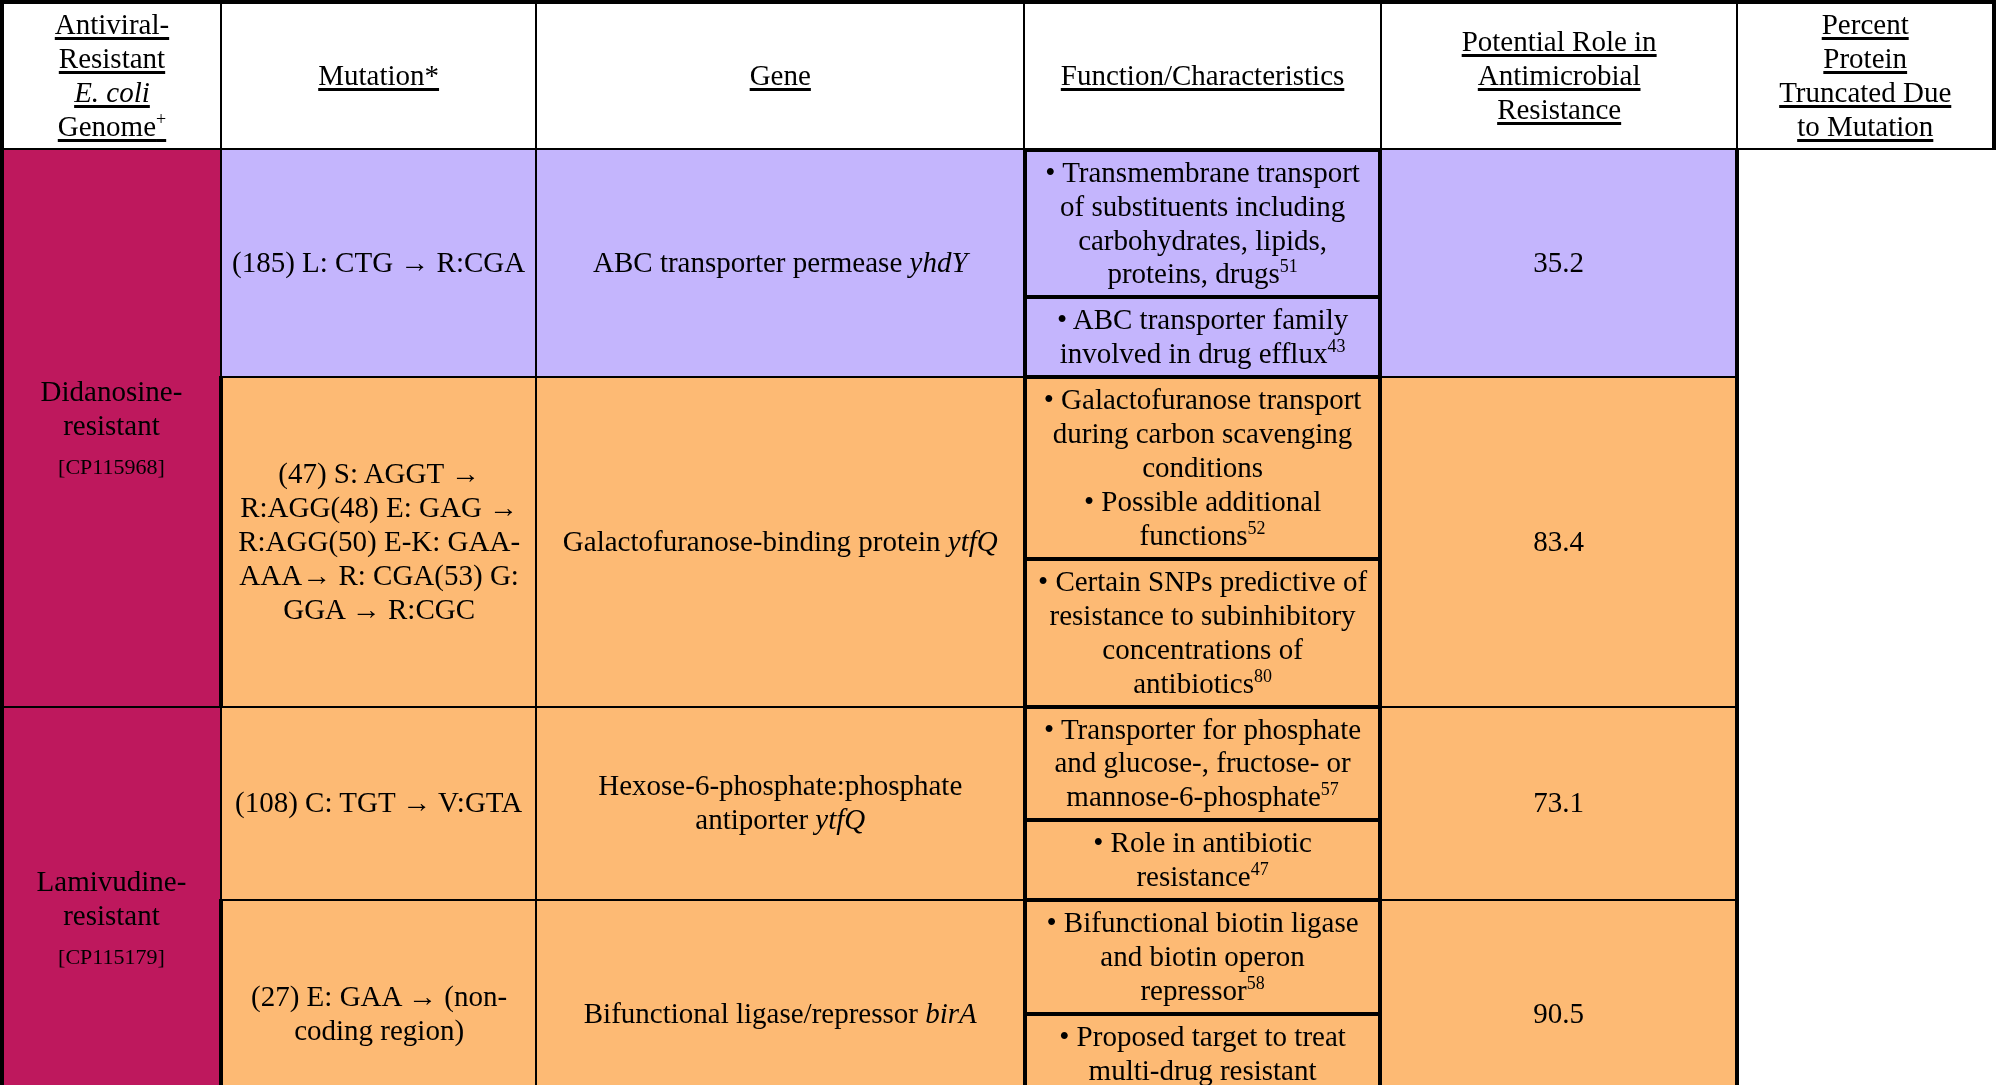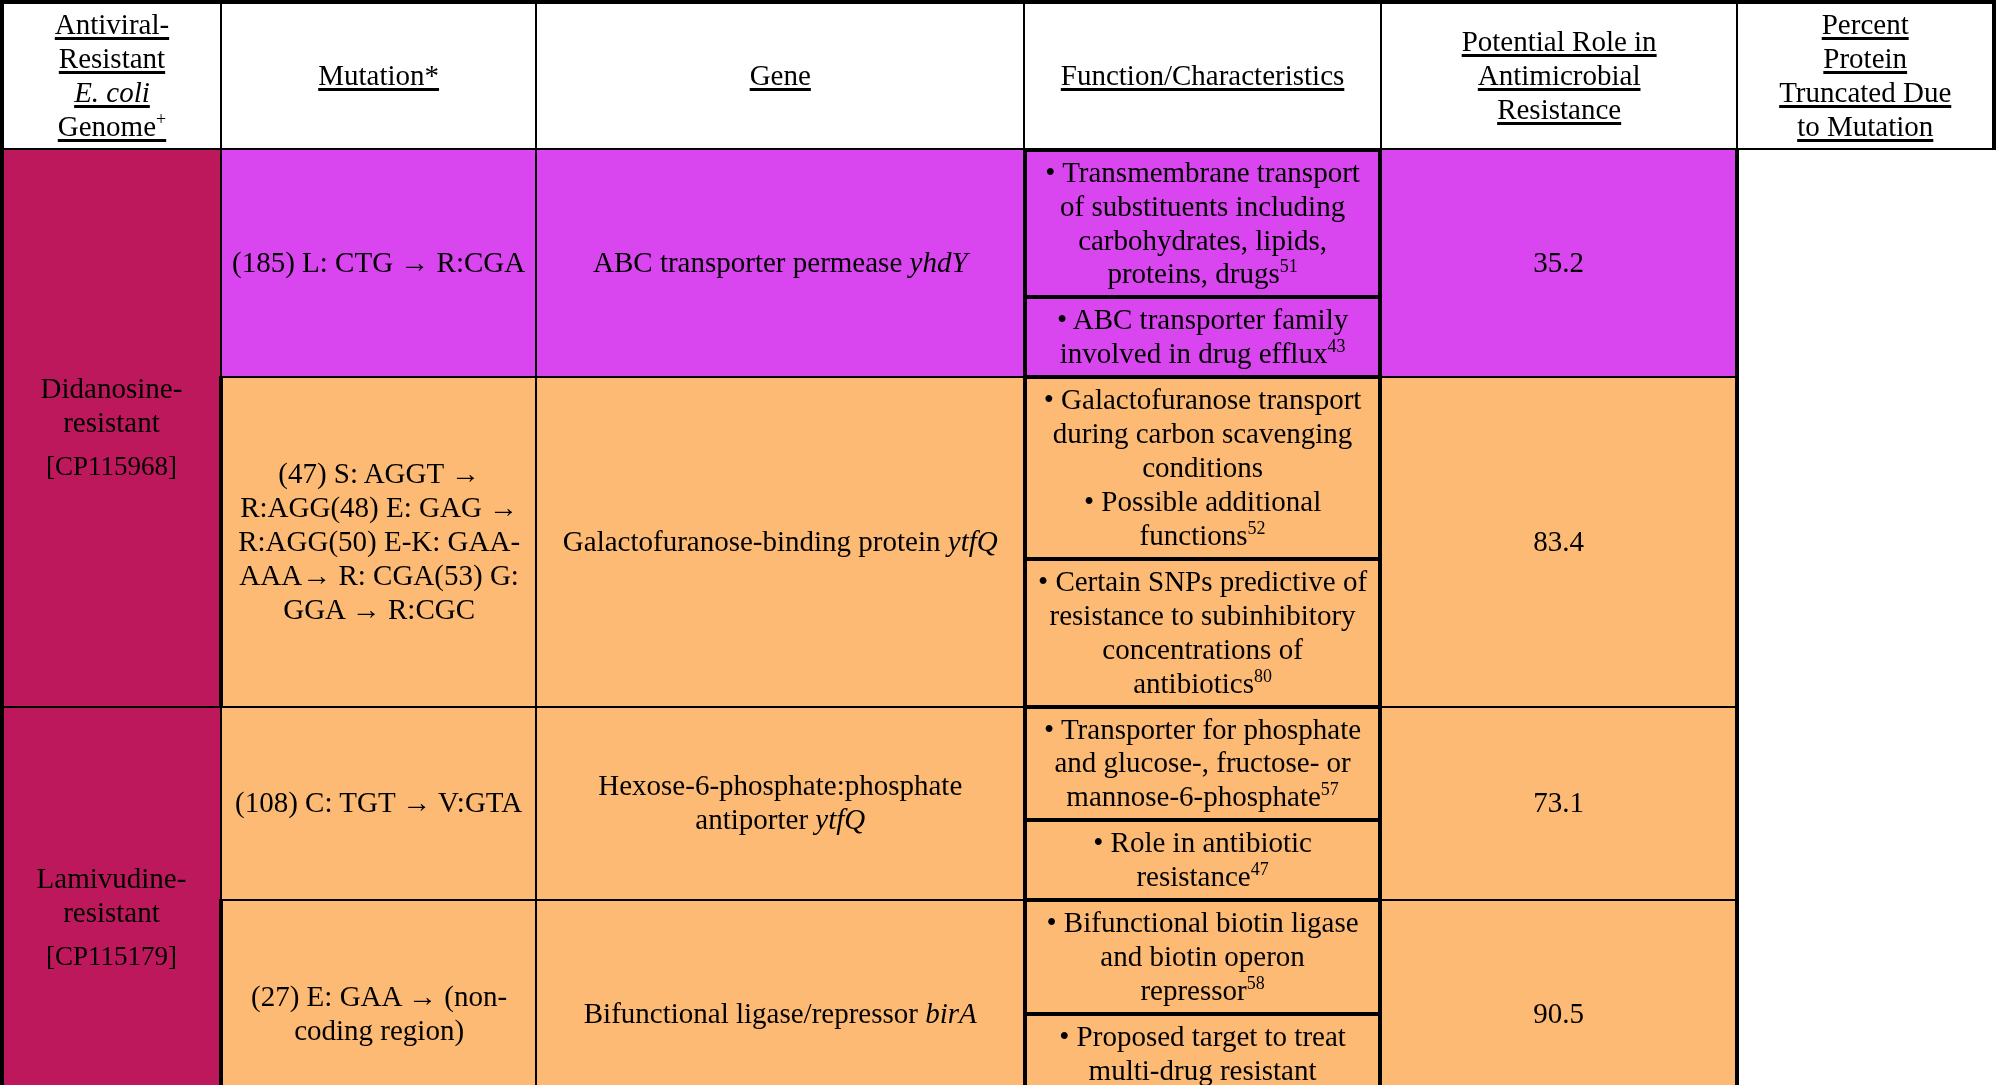--- a/index.html
+++ b/index.html
@@ -72,26 +72,26 @@
   .col-role    { width: 285px; }
   .col-pct     { width: 205px; }
 
   td.genome-cell {
     background: #be185d;
     font-size: 29px;
     line-height: 1.2;
   }
   td.genome-cell .acc {
     display: block;
-    font-size: 27px;
+    font-size: 22px;
     line-height: 1.25;
     margin-top: 10px;
   }
 
-  .bg-blue  { background: #d946ef; }
+  .bg-blue  { background: #c4b5fd; }
   .bg-green { background: #fdba74; }
 
   .bullets { display: block; }
   .bullets .b { display: block; }
 
   sup {
     font-size: 0.62em;
     vertical-align: super;
     line-height: 0;
   }

